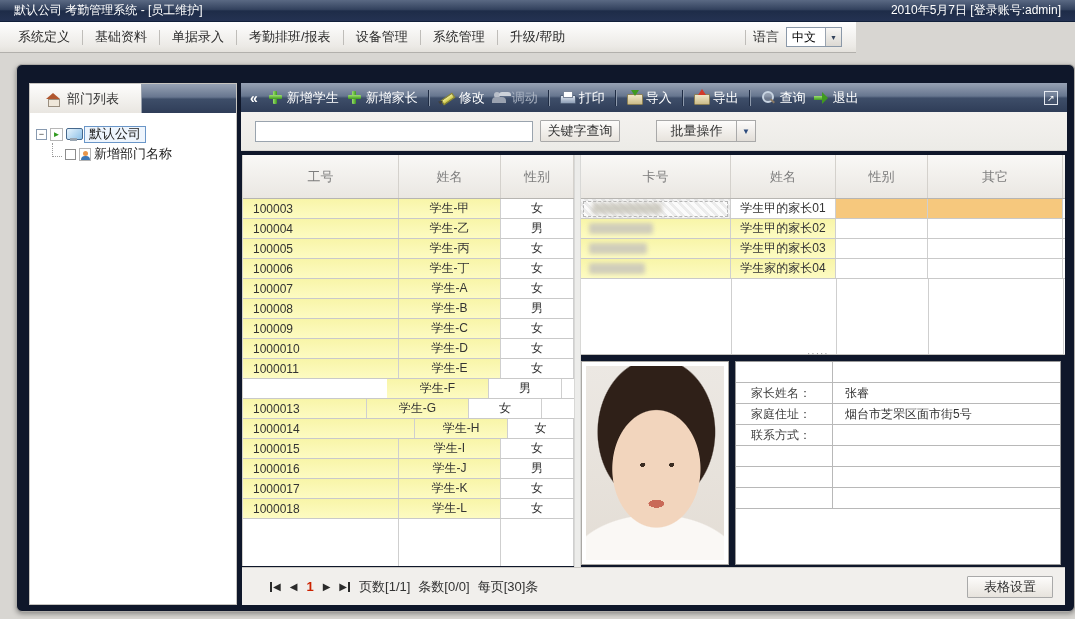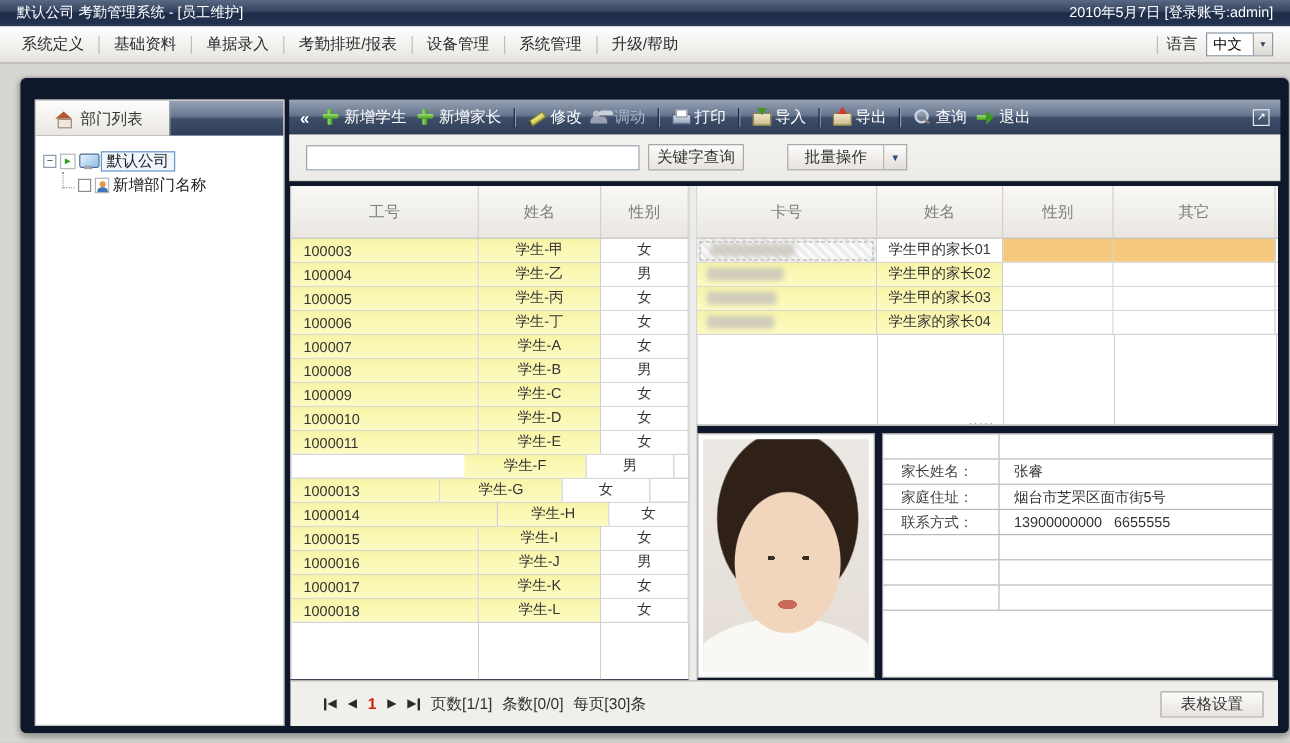--- a/index.html
+++ b/index.html
@@ -6,21 +6,21 @@
     font-family:"Liberation Sans","DejaVu Sans",sans-serif;background:#d8d6d2;}
   *{box-sizing:border-box;}
 
   
   .titlebar{position:absolute;left:0;top:0;width:1075px;height:22px;
     background:linear-gradient(180deg,#5a6983 0%,#33425e 45%,#1e2c48 52%,#243252 100%);
     color:#fff;font-size:12px;display:flex;align-items:center;justify-content:space-between;
     padding:0 14px;border-bottom:1px solid #11203a;}
 
   
-  .menubar{position:absolute;left:0;top:22px;width:1075px;height:31px;
+  .menubar{position:absolute;left:0;top:22px;width:856px;height:31px;
     background:linear-gradient(180deg,#fefefe,#eceae6 80%,#e4e1dc);
     border-bottom:1px solid #b2b0ac;display:flex;align-items:center;padding:0 6px;}
   .menu-item{font-size:13px;color:#2b2b2b;padding:4px 12px;cursor:default;}
   .msep{width:1px;height:15px;background:#bfbdb9;}
   .lang-wrap{margin-left:auto;display:flex;align-items:center;gap:7px;padding-right:8px;}
   .lang-label{font-size:13px;color:#2b2b2b;}
   .lang-select{width:56px;height:20px;border:1px solid #8a98a8;background:#fff;
     display:flex;align-items:center;font-size:12px;}
   .lang-select .val{flex:1;padding-left:5px;}
   .lang-arrow{width:16px;height:18px;background:linear-gradient(180deg,#f8f7f5,#dcd9d3);
@@ -452,21 +452,20 @@
       <div class="drow">
         <div class="dlabel">家长姓名：</div>
         <div class="dvalue">张睿</div>
       </div>
       <div class="drow">
         <div class="dlabel">家庭住址：</div>
         <div class="dvalue">烟台市芝罘区面市街5号</div>
       </div>
       <div class="drow">
         <div class="dlabel">联系方式：</div>
-        <div class="dvalue">13900000000   6655555</div>
       </div>
       <div class="drow">
         <div class="dlabel"></div>
         <div class="dvalue"></div>
       </div>
       <div class="drow">
         <div class="dlabel"></div>
         <div class="dvalue"></div>
       </div>
       <div class="drow">

